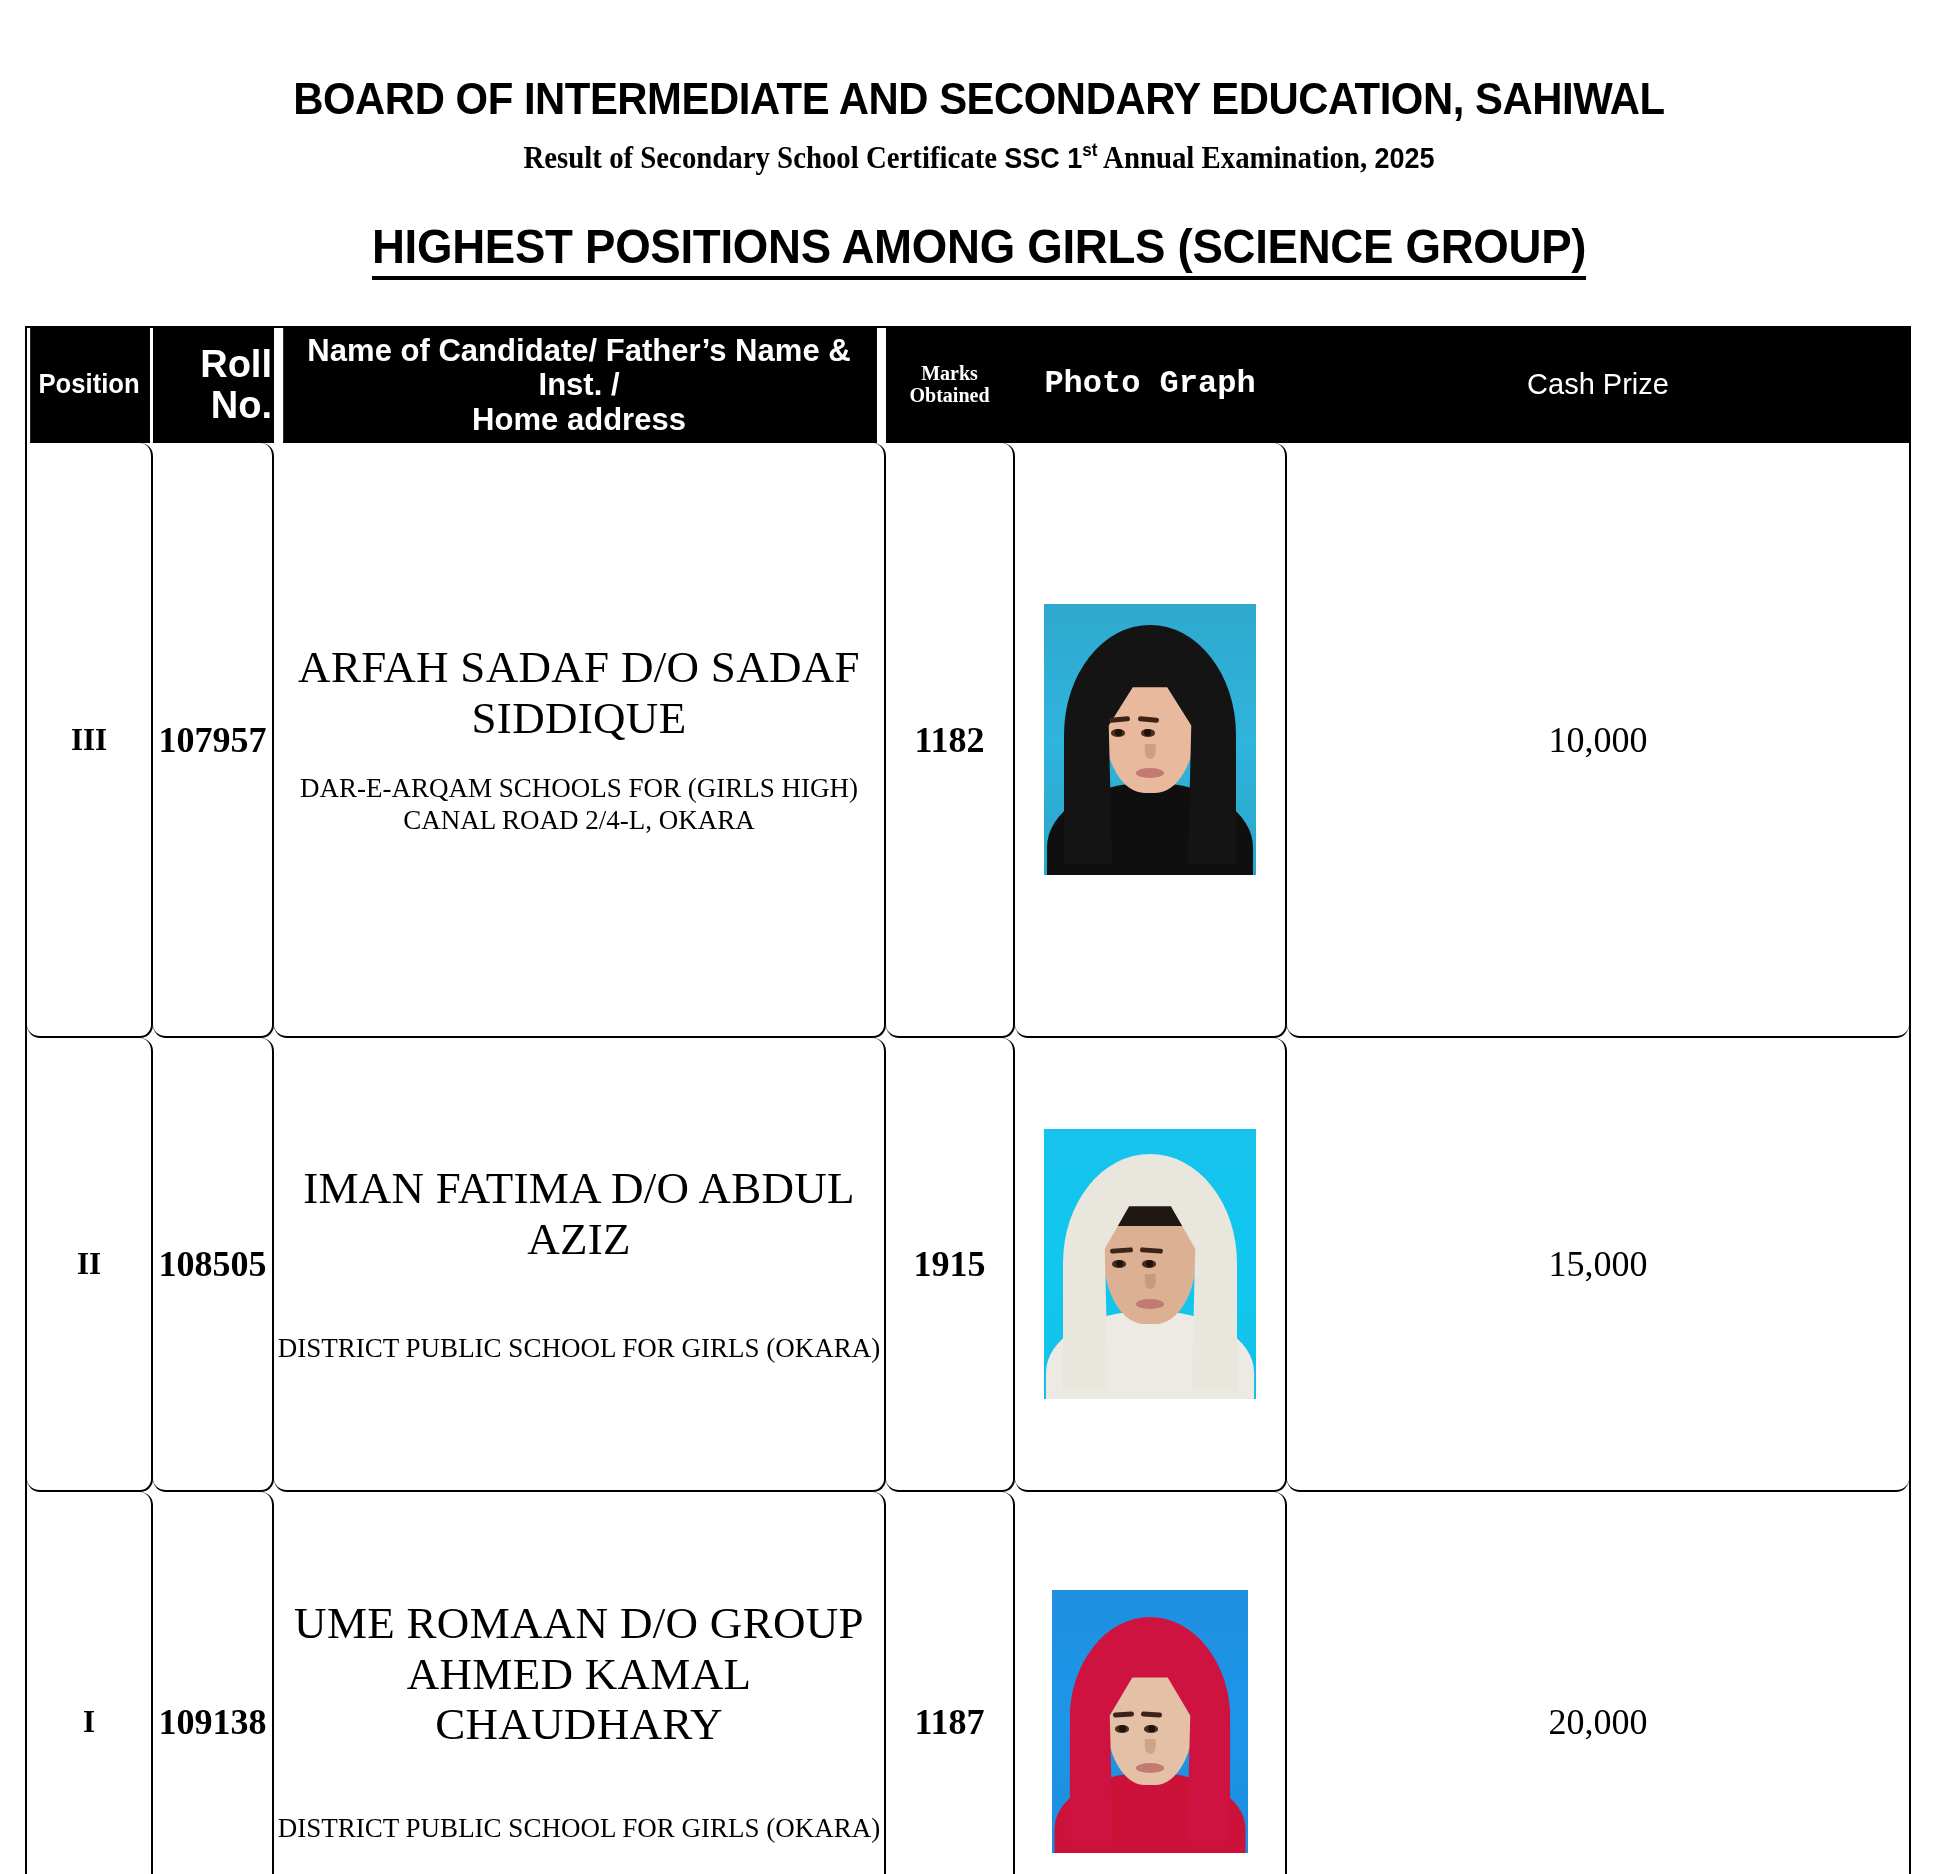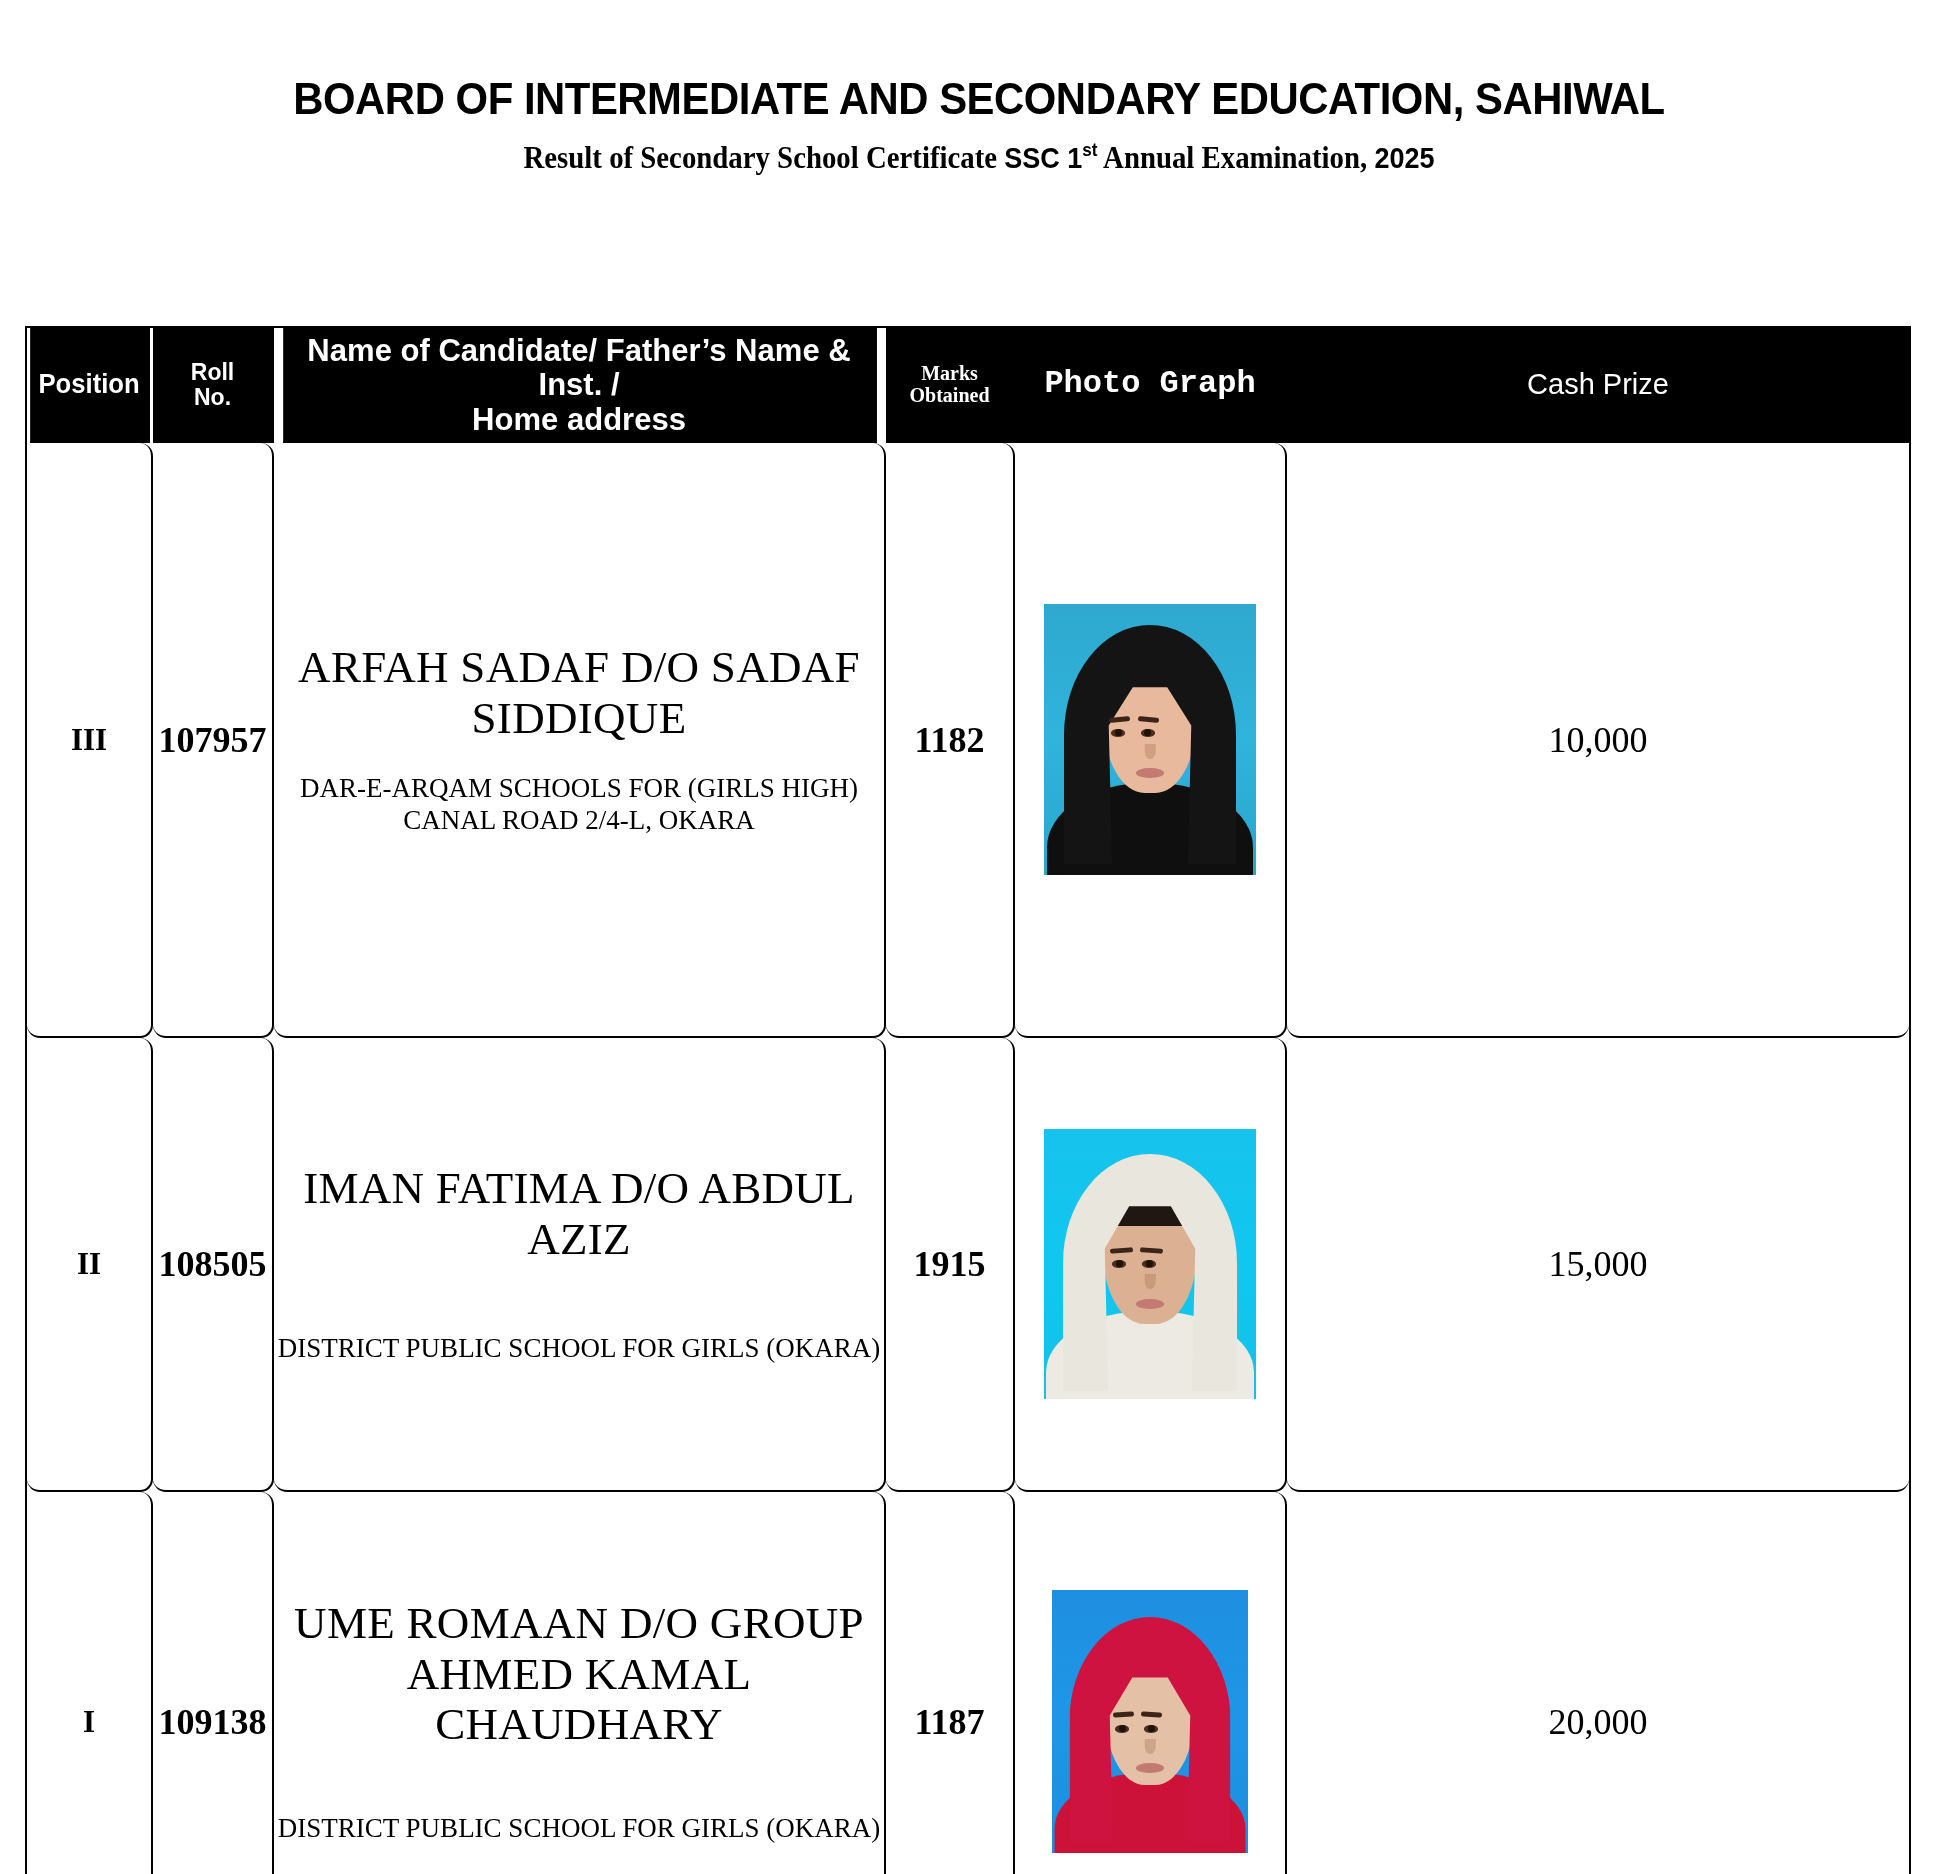--- a/index.html
+++ b/index.html
@@ -98,21 +98,21 @@
   thead th {
     background: #000000;
     color: #ffffff;
     font-family: "Liberation Sans", sans-serif;
     font-weight: bold;
     text-align: center;
     height: 113px;
     line-height: 1.07;
   }
   th.h-position { font-size: 27px; transform: scaleX(0.95); }
-  th.h-roll     { font-size: 23px; }
+  th.h-roll     { font-size: 38px; text-align: right; }
   th.h-name     { font-size: 32px; transform: scaleX(0.97); }
   th.h-marks    { font-size: 20px; font-family: Liberation Serif, serif; }
   th.h-photo    { font-size: 32px; font-family: Liberation Mono, monospace; }
   th.h-cash     { font-size: 29px; font-weight: normal; font-family: "Liberation Sans", sans-serif; }
 
   
   col.c-position { width: 126px; }
   col.c-roll     { width: 121px; }
   col.c-name     { width: 612px; }
   col.c-marks    { width: 129px; }
@@ -262,20 +262,23 @@
 <body>
 
 <div class="page">
 
   <h1 class="board-title">BOARD OF INTERMEDIATE AND SECONDARY EDUCATION, SAHIWAL</h1>
 
   <div class="subtitle">
     <span>Result of Secondary School Certificate </span><span class="sans">SSC 1</span><span class="sup">st</span><span> Annual Examination, </span><span class="sans">2025</span>
   </div>
 
+  <div class="section-title-wrap">
+    <span class="section-title">HIGHEST POSITIONS AMONG GIRLS (SCIENCE GROUP)</span>
+  </div>
 
   <div class="table-wrap">
     <table class="results">
       <colgroup>
         <col class="c-position">
         <col class="c-roll">
         <col class="c-name">
         <col class="c-marks">
         <col class="c-photo">
         <col class="c-cash">

